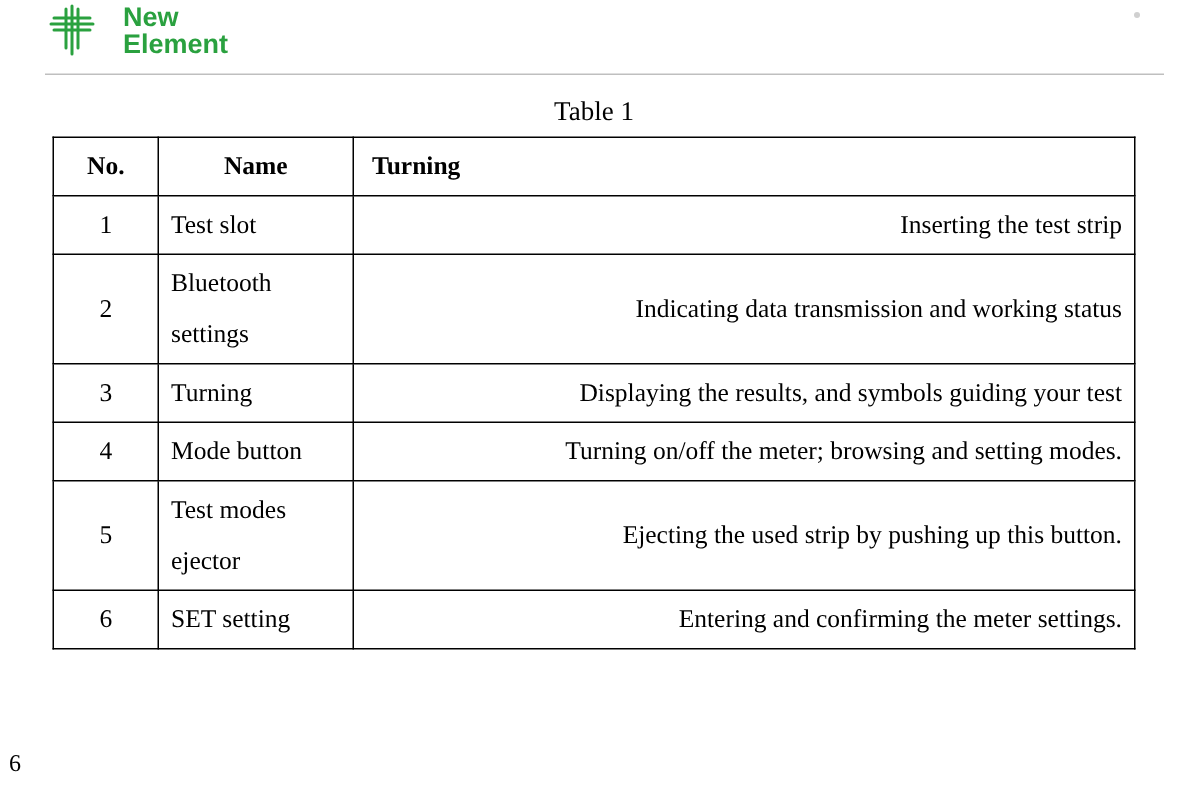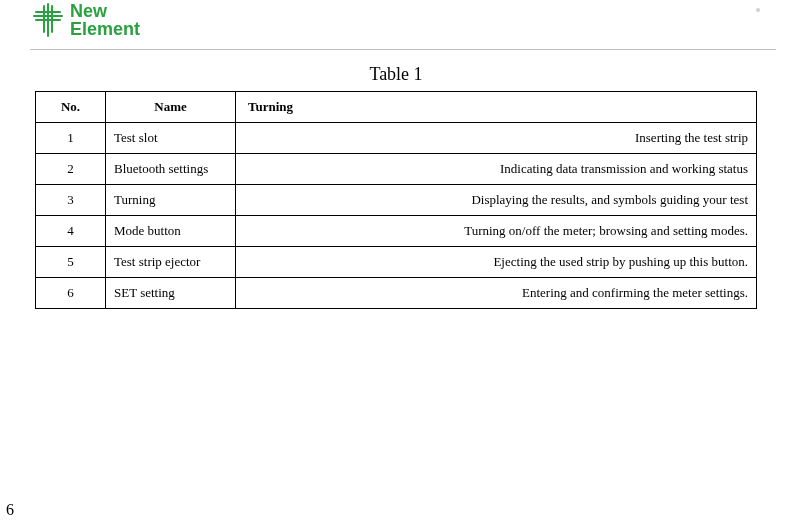--- a/index.html
+++ b/index.html
@@ -34,21 +34,21 @@
     font-size: 18px;
     margin: 0 0 6px 0;
   }
   table.parts {
     border-collapse: collapse;
     width: 722px;
     margin: 0 auto;
   }
   table.parts th, table.parts td {
     border: 1px solid #000;
-    font-size: 13px;
+    font-size: 17px;
     line-height: 2.0;
     vertical-align: middle;
     padding: 2px 8px;
   }
   table.parts th {
     font-weight: 700;
     text-align: center;
   }
   table.parts th.fn { text-align: left; padding-left: 12px; }
   col.col-no  { width: 70px; }
@@ -83,21 +83,21 @@
     <svg width="36" height="36" viewBox="0 0 36 36">
       <g stroke="#2aa13f" stroke-width="2" fill="none" stroke-linecap="round">
         <line x1="18" y1="2" x2="18" y2="34"></line>
         <line x1="14" y1="4" x2="14" y2="30"></line>
         <line x1="22" y1="4" x2="22" y2="30"></line>
         <line x1="4" y1="14" x2="32" y2="14"></line>
         <line x1="6" y1="10" x2="30" y2="10"></line>
         <line x1="6" y1="18" x2="30" y2="18"></line>
       </g>
     </svg>
-    <div style="margin-left:4px">
+    <div style="margin-left:16px">
       <div class="logo-text">New</div>
       <div class="logo-text">Element</div>
     </div>
   </div>
   <div class="dot"></div>
 </div>
 
 <div class="content">
   <div class="caption">Table 1</div>
   <table class="parts">
@@ -129,21 +129,21 @@
         <td class="nm">Turning</td>
         <td class="fn">Displaying the results, and symbols guiding your test</td>
       </tr>
       <tr>
         <td class="no">4</td>
         <td class="nm">Mode button</td>
         <td class="fn">Turning on/off the meter; browsing and setting modes.</td>
       </tr>
       <tr>
         <td class="no">5</td>
-        <td class="nm">Test strip ejector</td>
+        <td class="nm">Test modes ejector</td>
         <td class="fn">Ejecting the used strip by pushing up this button.</td>
       </tr>
       <tr>
         <td class="no">6</td>
         <td class="nm">SET setting</td>
         <td class="fn">Entering and confirming the meter settings.</td>
       </tr>
     </tbody>
   </table>
 </div>

